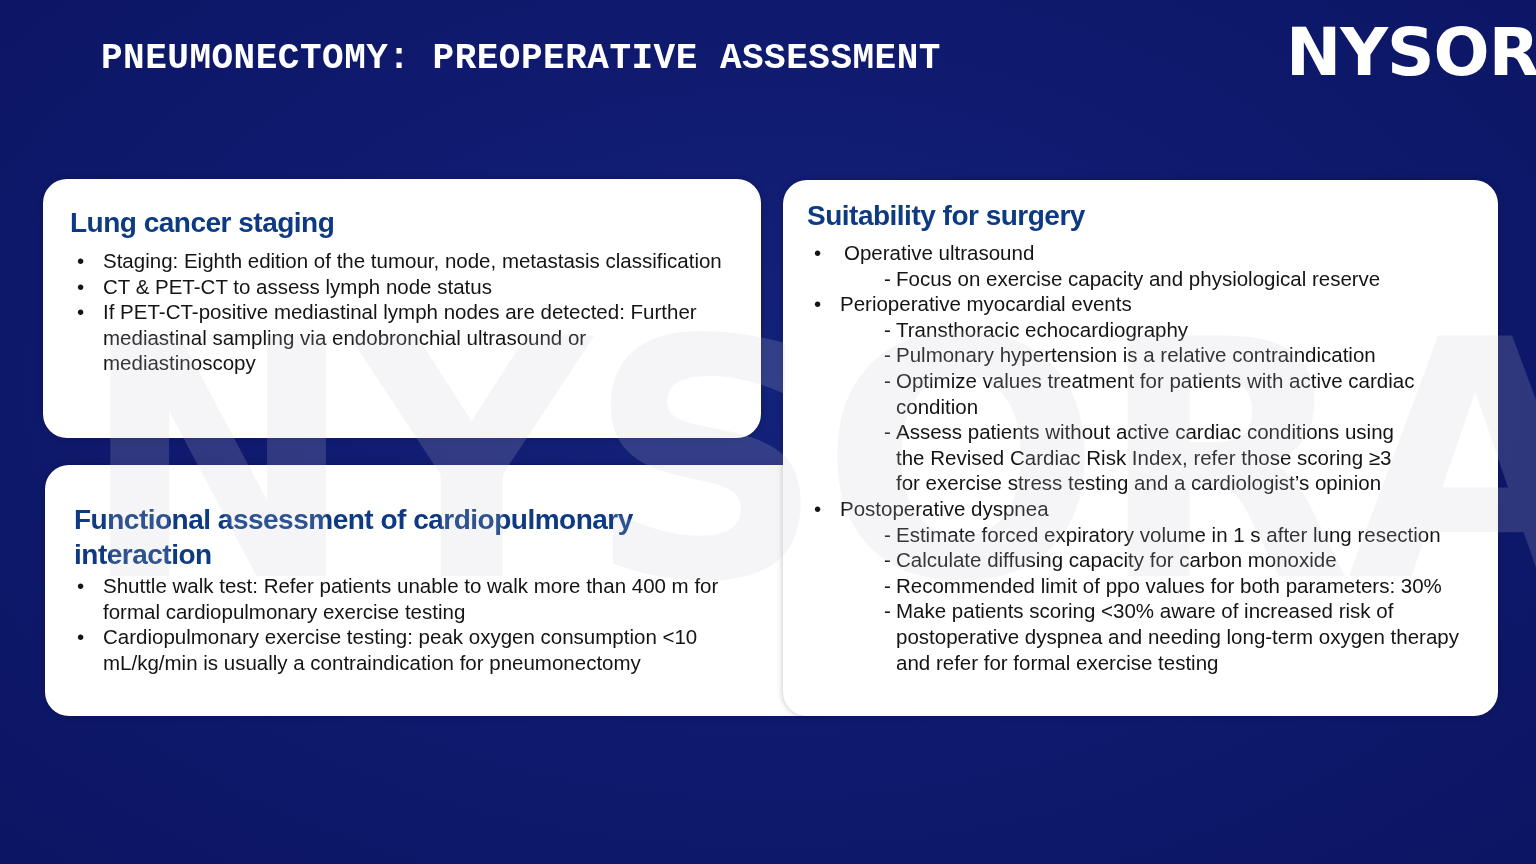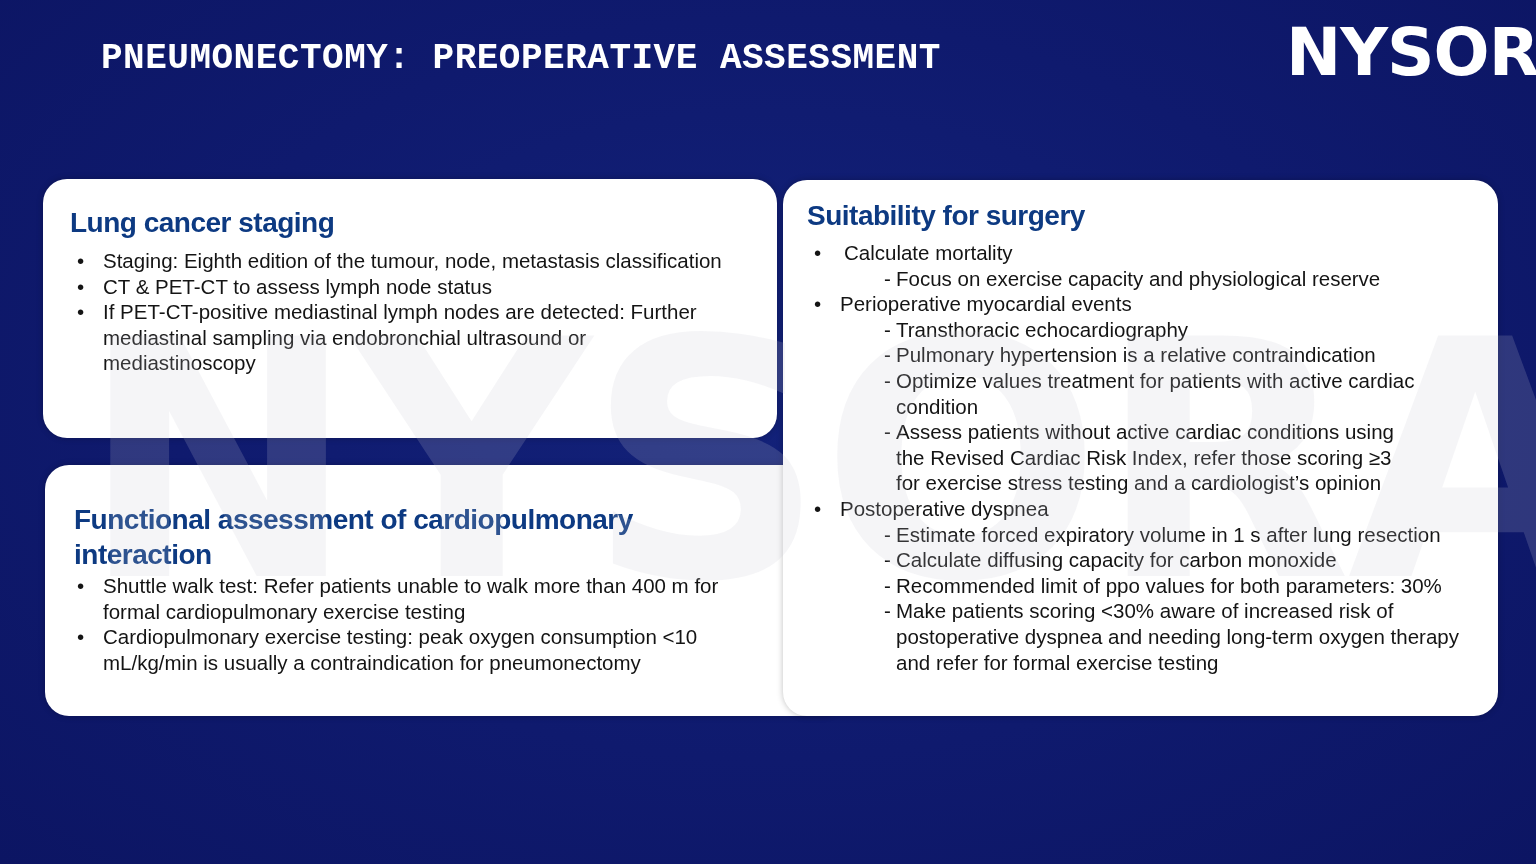--- a/index.html
+++ b/index.html
@@ -38,41 +38,41 @@
       color:rgba(200,200,210,0.18); font-family:"DejaVu Sans", sans-serif;
       pointer-events:none; letter-spacing:-4px;
     }
   </style>
 </head>
 <body>
 
 <div class="title">PNEUMONECTOMY: PREOPERATIVE ASSESSMENT</div>
 <div class="logo"><span>NYSORA</span><sup>®</sup></div>
 
-<div class="card" style="left:43px; top:179px; width:718px; height:259px;padding-left:16px;">
+<div class="card" style="left:43px; top:179px; width:718px; height:259px;">
   <h2 style="position:absolute; left:27px; top:26px;">Lung cancer staging</h2>
   <ul style="position:absolute; left:60px; top:69px; width:630px;">
     <li><span class="bullet">•</span><span>Staging: Eighth edition of the tumour, node, metastasis classification</span></li>
     <li><span class="bullet">•</span><span>CT &amp; PET-CT to assess lymph node status</span></li>
     <li><span class="bullet">•</span><span>If PET-CT-positive mediastinal lymph nodes are detected: Further mediastinal sampling via endobronchial ultrasound or mediastinoscopy</span></li>
   </ul>
 </div>
 
 <div class="card" style="left:45px; top:465px; width:801px; height:251px;">
   <h2 style="position:absolute; left:29px; top:37px; width:620px;">Functional assessment of cardiopulmonary interaction</h2>
   <ul style="position:absolute; left:58px; top:108px; width:650px;">
     <li><span class="bullet">•</span><span>Shuttle walk test: Refer patients unable to walk more than 400 m for formal cardiopulmonary exercise testing</span></li>
     <li><span class="bullet">•</span><span>Cardiopulmonary exercise testing: peak oxygen consumption &lt;10 mL/kg/min is usually a contraindication for pneumonectomy</span></li>
   </ul>
 </div>
 
 <div class="card" style="left:783px; top:180px; width:715px; height:536px;">
   <h2 style="position:absolute; left:24px; top:18px;">Suitability for surgery</h2>
   <ul style="position:absolute; left:57px; top:60px; width:640px;">
-    <li><span class="bullet">•</span><span style="padding-left:4px">Calculate mortality</span></li>
+    <li><span class="bullet">•</span><span style="padding-left:4px">Operative ultrasound</span></li>
     <li class="sub"><span class="dash">-</span><span>Focus on exercise capacity and physiological reserve</span></li>
     <li><span class="bullet">•</span><span>Perioperative myocardial events</span></li>
     <li class="sub"><span class="dash">-</span><span>Transthoracic echocardiography</span></li>
     <li class="sub"><span class="dash">-</span><span>Pulmonary hypertension is a relative contraindication</span></li>
     <li class="sub" style="width:520px;"><span class="dash">-</span><span>Optimize values treatment for patients with active cardiac condition</span></li>
     <li class="sub" style="width:520px;"><span class="dash">-</span><span>Assess patients without active cardiac conditions using the Revised Cardiac Risk Index, refer those scoring ≥3 for exercise stress testing and a cardiologist’s opinion</span></li>
     <li><span class="bullet">•</span><span>Postoperative dyspnea</span></li>
     <li class="sub"><span class="dash">-</span><span>Estimate forced expiratory volume in 1 s after lung resection</span></li>
     <li class="sub"><span class="dash">-</span><span>Calculate diffusing capacity for carbon monoxide</span></li>
     <li class="sub"><span class="dash">-</span><span>Recommended limit of ppo values for both parameters: 30%</span></li>

